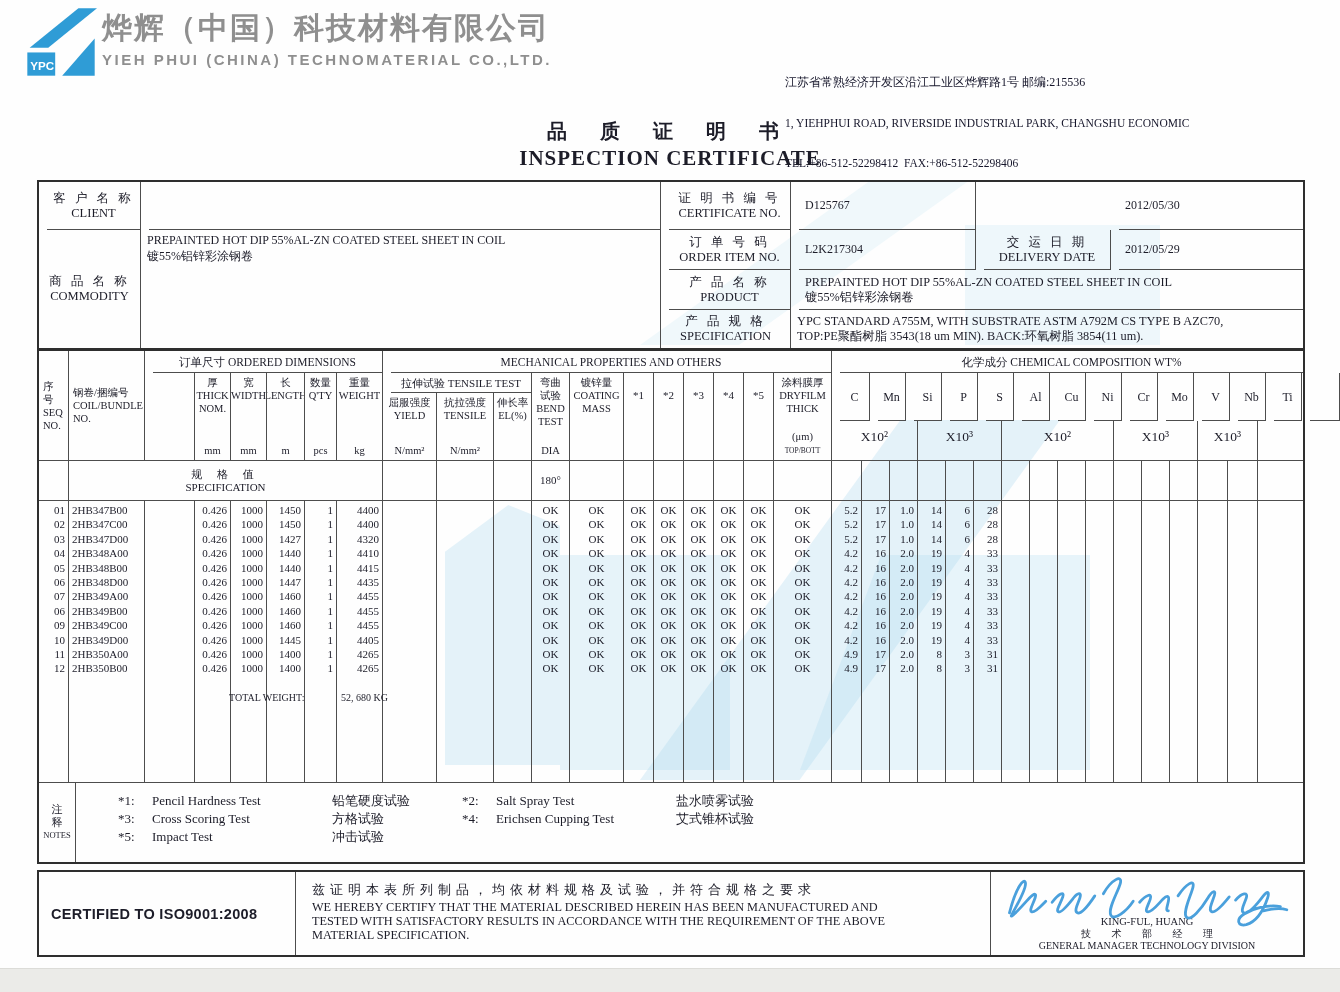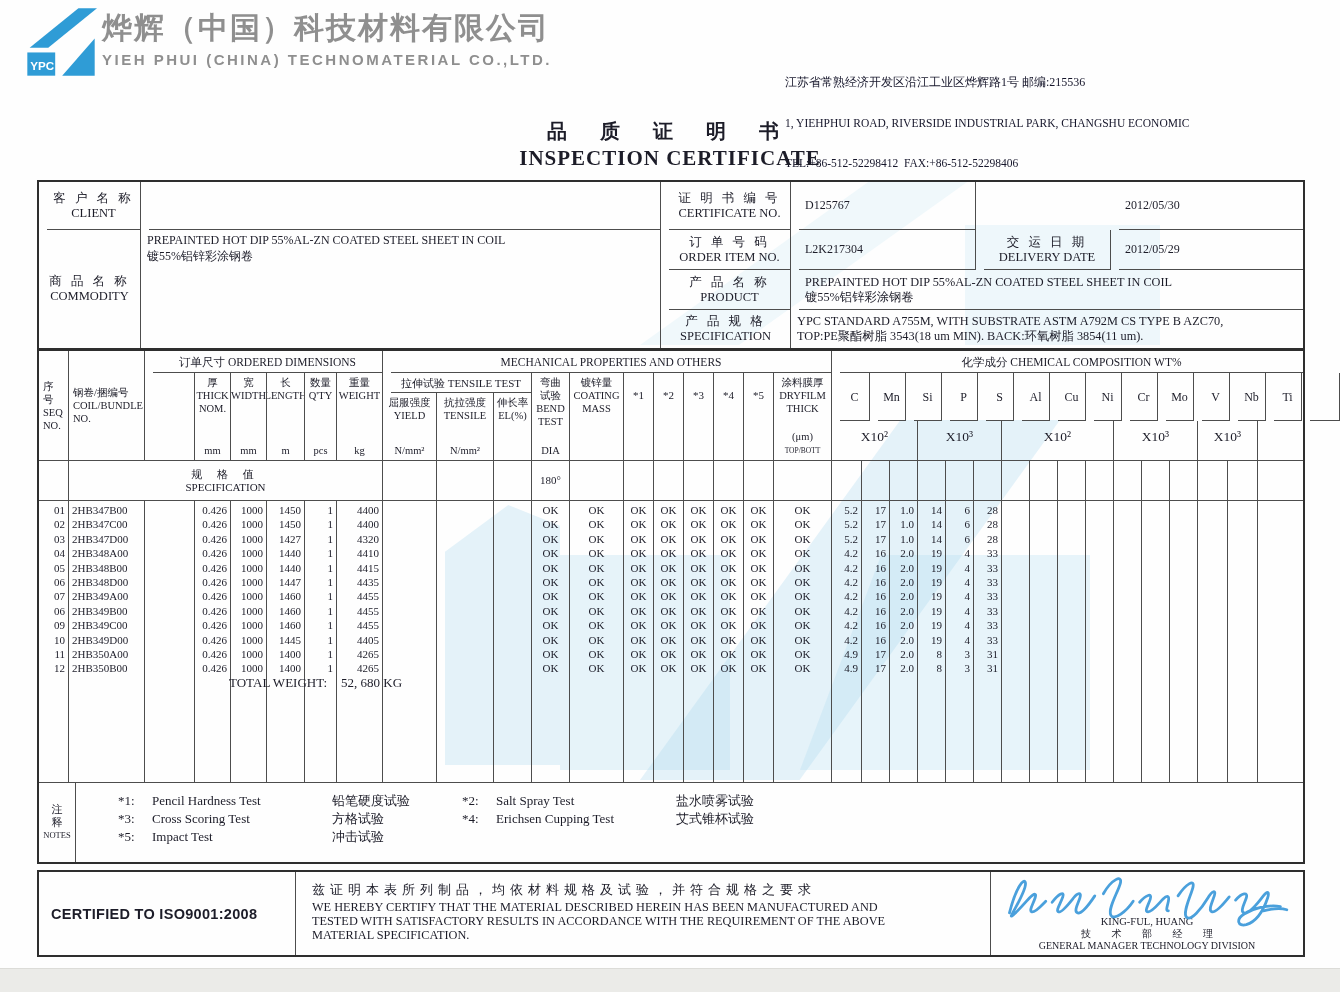--- a/index.html
+++ b/index.html
@@ -64,21 +64,21 @@
   .star{ text-align:center; padding-top:16px; font-size:11px; }
   .erow{ display:flex; height:48px; }
   .ecell{ line-height:48px; text-align:center; font-size:12px; flex-shrink:0; }
   .mrow{ display:flex; flex:1; }
   .mcell{ text-align:center; padding-top:8px; font-size:13.5px; flex-shrink:0; }
   .spec-row{ display:flex; height:40px; border-bottom:1px solid var(--ln); }
   .sc{ flex-shrink:0; display:flex; flex-direction:column; justify-content:center; text-align:center; font-size:11px; line-height:13px; }
   .data-region{ position:relative; display:flex; height:281px; overflow:hidden; }
   .dcol{ flex-shrink:0; padding-top:2px; }
   .dline{ height:14.4px; line-height:14.4px; font-size:11px; padding:0 3px; white-space:nowrap; }
-  .total-line{ position:absolute; left:0; top:174px; width:100%; height:15px; font-size:13px;padding-left:22px; }
+  .total-line{ position:absolute; left:0; top:191px; width:100%; height:15px; font-size:10px;padding-left:22px; }
   .total-line span{ position:absolute; white-space:nowrap; }
   .notes-row{ display:flex; height:80px; border-top:1px solid var(--ln); }
   .notes-label{ width:37px; flex-shrink:0; text-align:center; font-size:11px; line-height:13px;
                 display:flex; flex-direction:column; justify-content:center; }
   .notes-label .nsm{ font-size:8.5px; }
   .notes-body{ padding:9px 0 0 42px; font-size:13px; line-height:18px; }
   .nline{ display:flex; }
   .ncode{ width:34px; flex-shrink:0; }
   .nen{ width:180px; flex-shrink:0; }
   .ncn{ width:130px; flex-shrink:0; }

